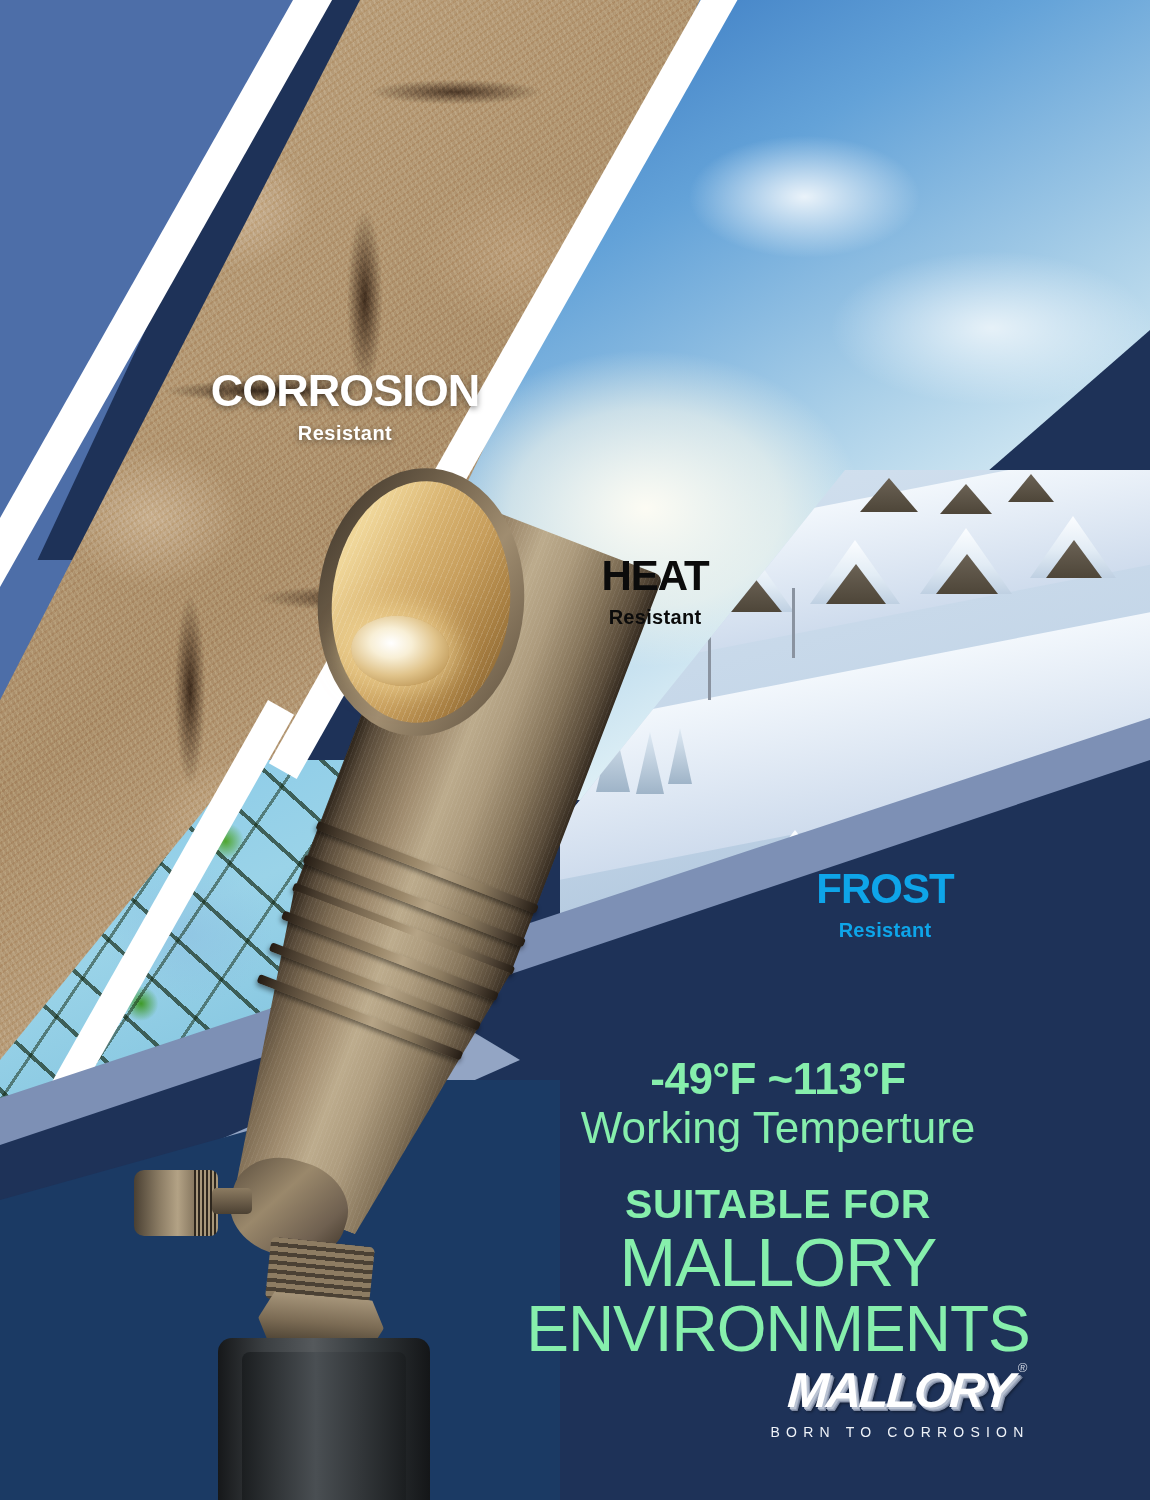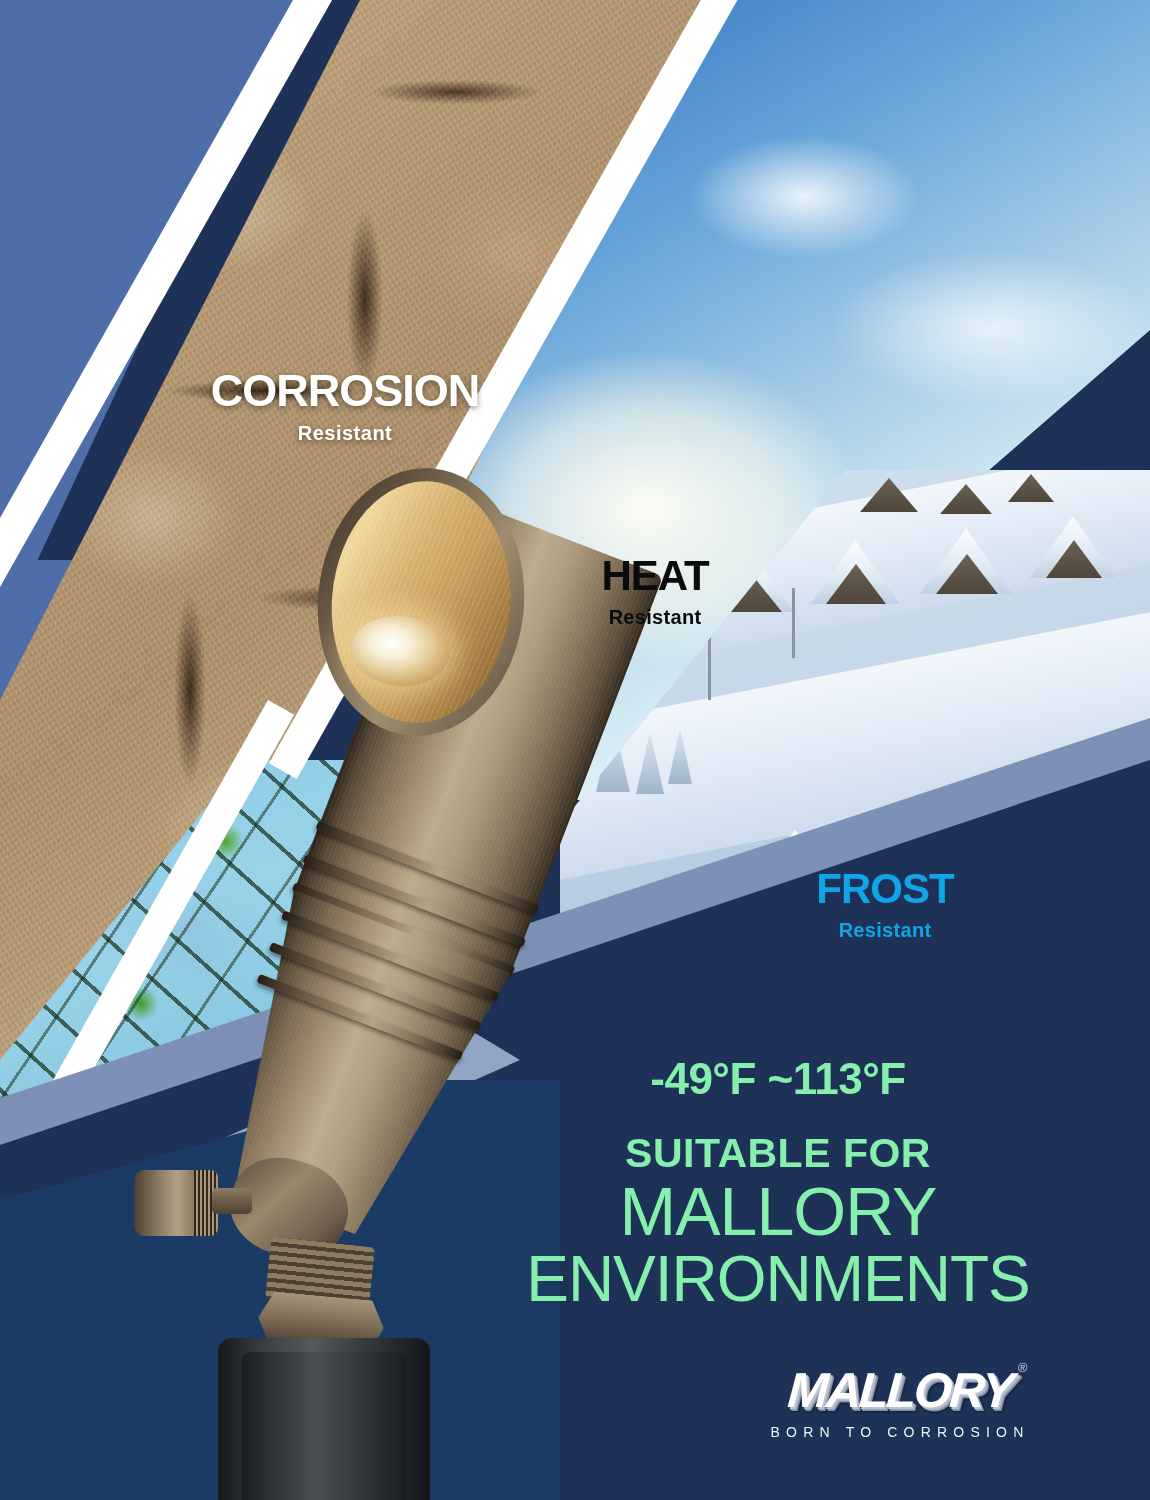--- a/index.html
+++ b/index.html
@@ -471,20 +471,21 @@
     <span class="small">Resistant</span>
   </div>
 
   <div class="badge" id="badge-frost">
     <span class="big">FROST</span>
     <span class="small">Resistant</span>
   </div>
 
   <div id="copy-block">
     <div id="temp-range">-49°F ~113°F</div>
+    <div id="temp-label">Working Temperture</div>
     <div id="suitable-for">SUITABLE FOR</div>
     <div id="multiple">MALLORY</div>
     <div id="environments">ENVIRONMENTS</div>
   </div>
 
   <div id="logo-block">
     <div id="logo-word">
       <span>MALLORY</span>
       <span id="logo-reg">®</span>
     </div>

